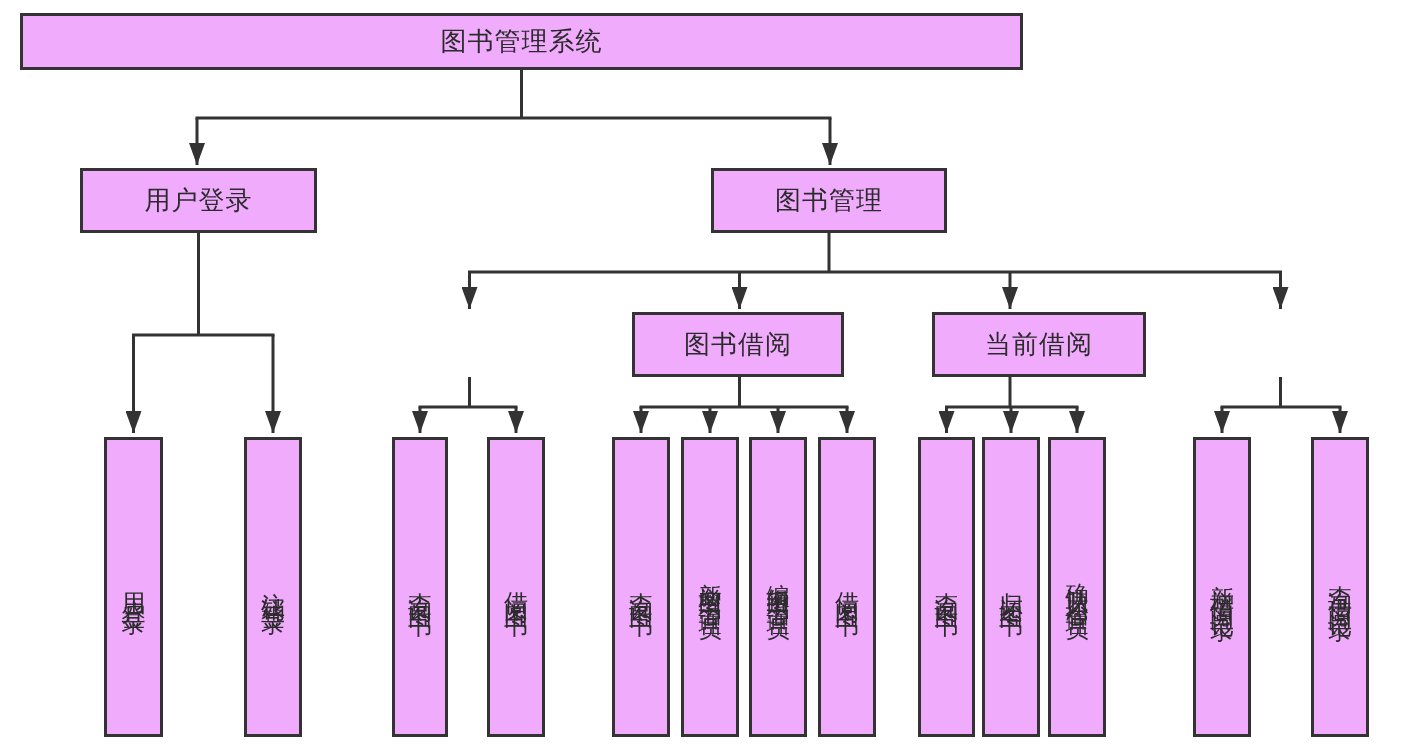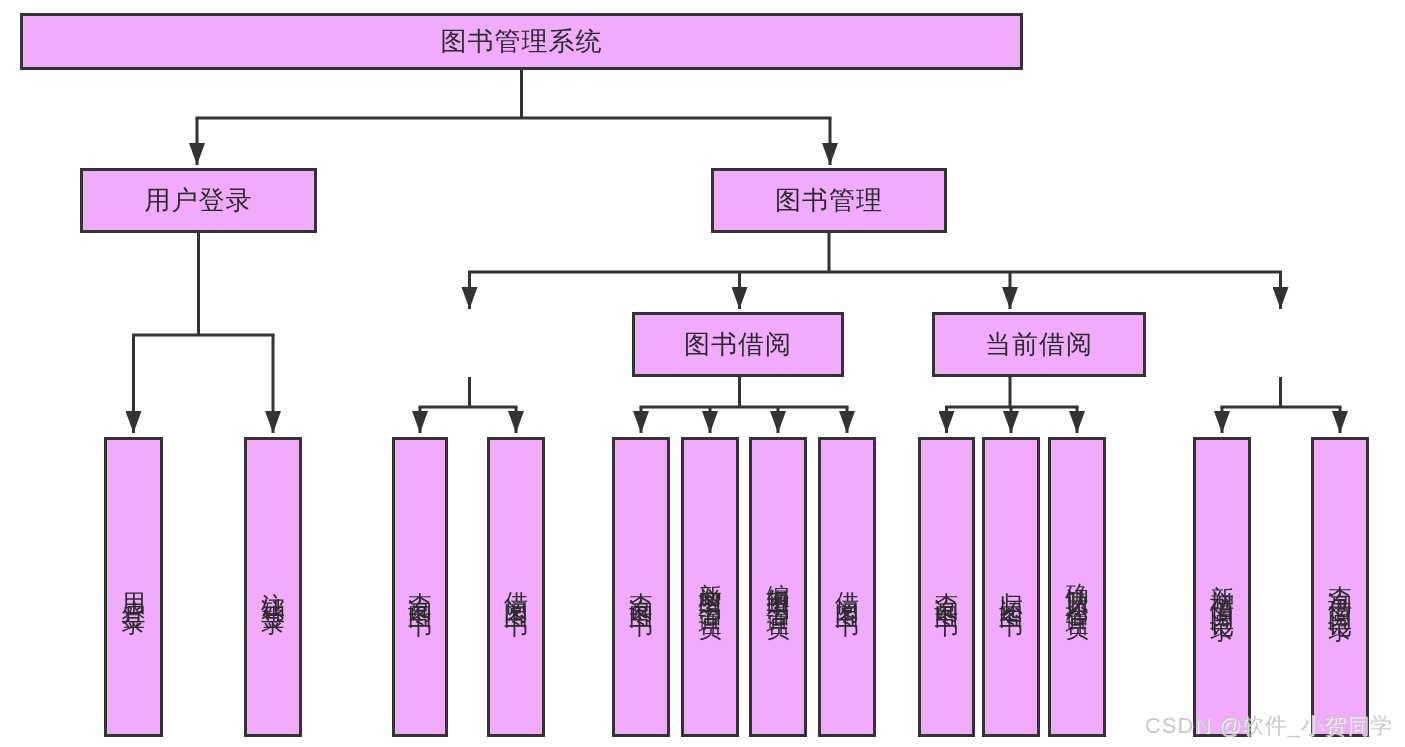--- a/index.html
+++ b/index.html
@@ -144,15 +144,14 @@
   <div class="node v-node long" style="left:749px; top:437px; width:58px; height:300px;">编辑图书（管理员）</div>
   <div class="node v-node" style="left:818px; top:437px; width:58px; height:300px;">借阅图书</div>
 
   <div class="node v-node" style="left:918px; top:437px; width:57px; height:300px;">查询图书</div>
   <div class="node v-node" style="left:982px; top:437px; width:58px; height:300px;">归还图书</div>
   <div class="node v-node long" style="left:1048px; top:437px; width:58px; height:300px;">确认归还（管理员）</div>
 
   <div class="node v-node" style="left:1193px; top:437px; width:58px; height:300px;">新增借阅记录</div>
   <div class="node v-node" style="left:1311px; top:437px; width:58px; height:300px;">查询借阅记录</div>
 
-  <div id="watermark">CSDN @软件_小贺同学</div>
 
 </div>
 
 </body></html>

